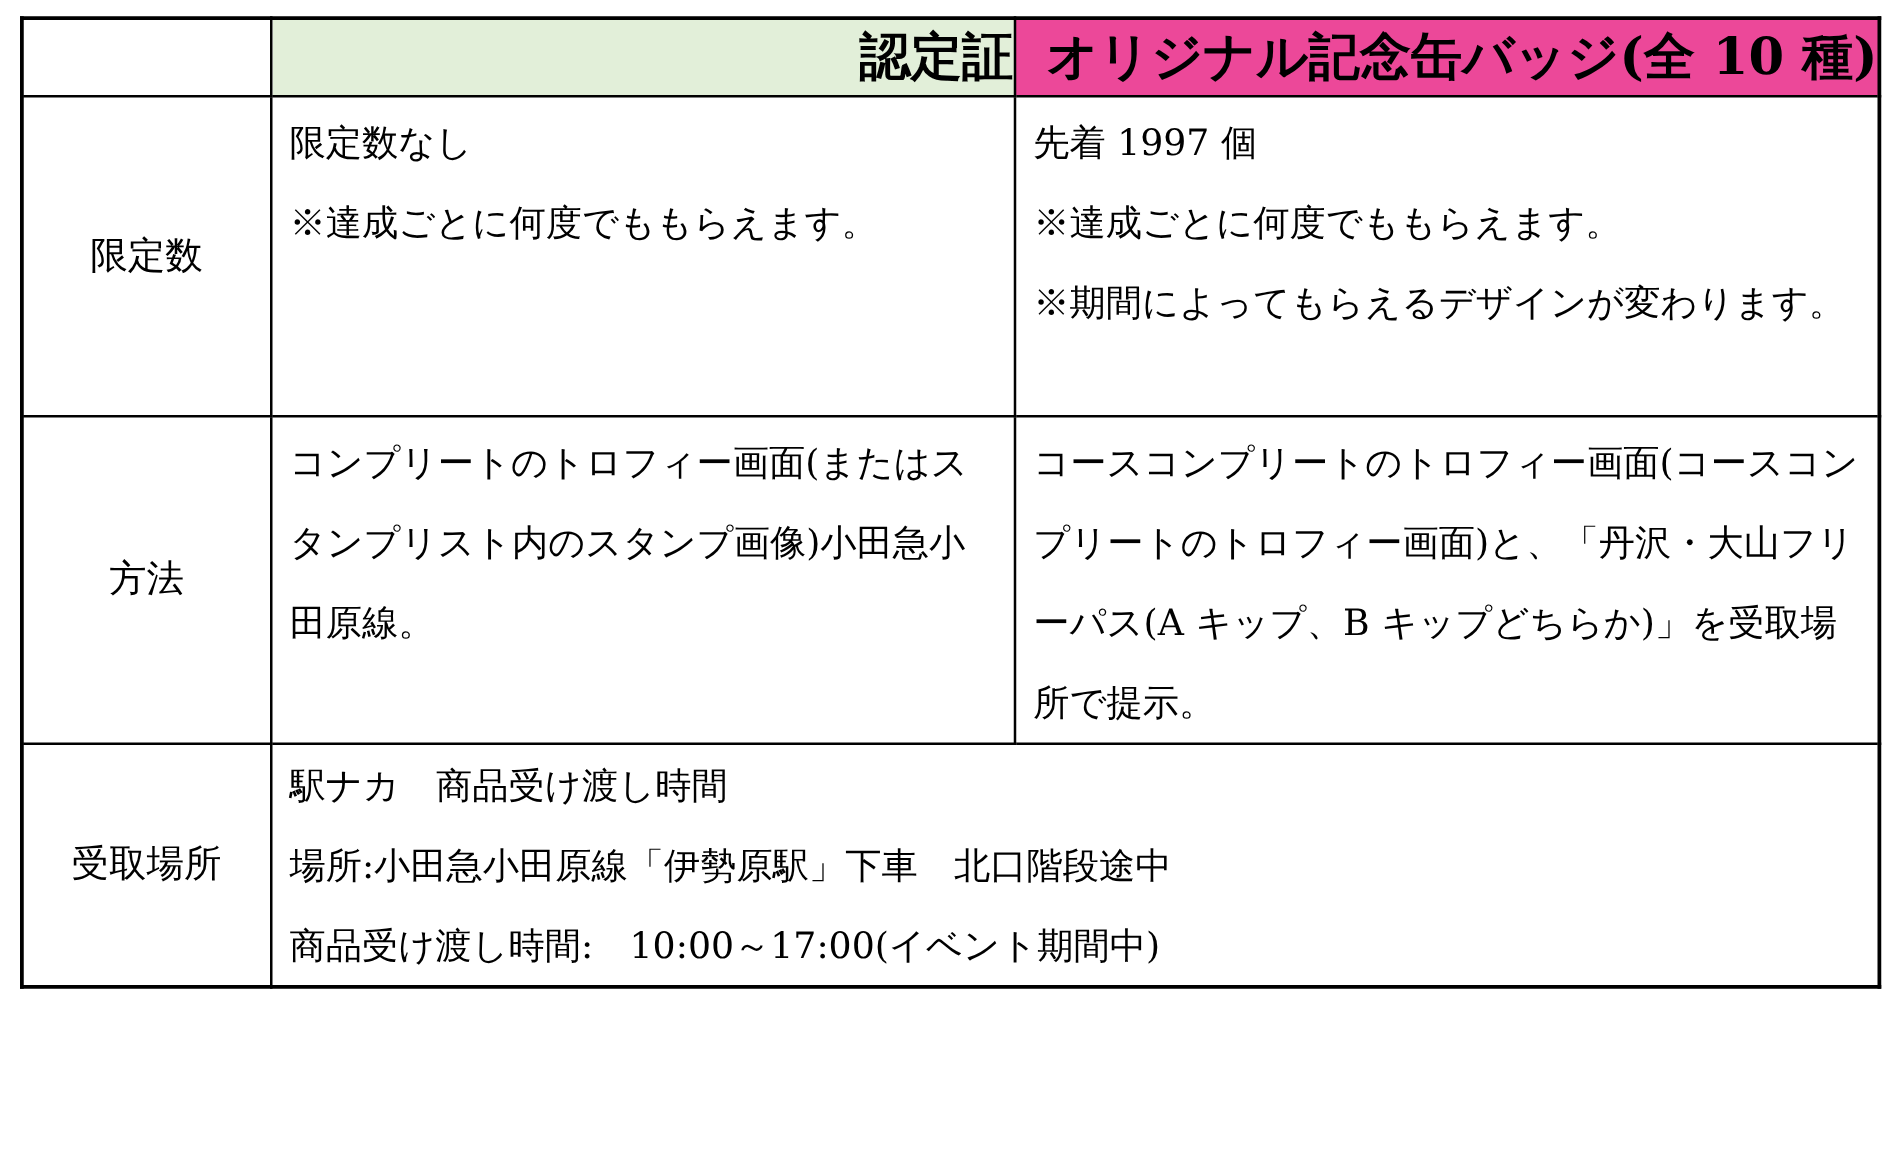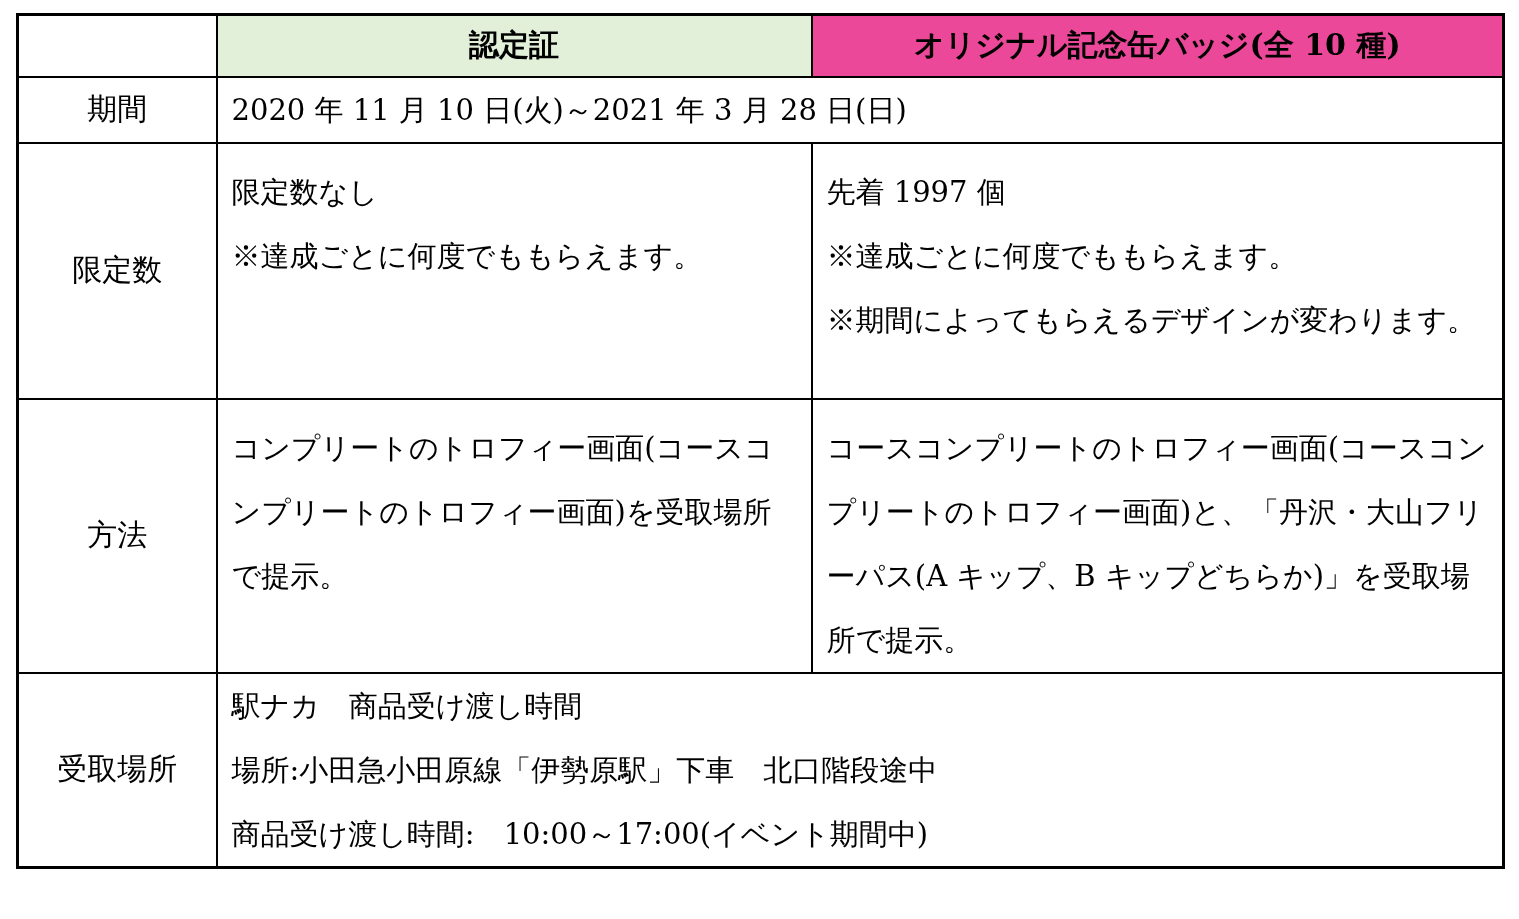--- a/index.html
+++ b/index.html
@@ -30,85 +30,81 @@
   col.c-badge { width: 692px; }
 
   tr.r-header  { height: 62px; }
   tr.r-cond    { height: 67px; }
   tr.r-period  { height: 65px; }
   tr.r-limit   { height: 256px; }
   tr.r-method  { height: 249px; }
   tr.r-pickup  { height: 191px; }
 
   td.header-cell {
-    text-align: center;
+    text-align: right;
     vertical-align: middle;
     font-weight: bold;
-    font-size: 30px;
+    font-size: 41px;
   }
   td.hdr-cert  { background: #e2efd9; }
   td.hdr-badge { background: #ec4899; }
 
   td.label-cell {
     text-align: center;
     vertical-align: middle;
     font-size: 30px;
     background: #ffffff;
   }
   td.content-cell {
     font-size: 29px;
     line-height: 64px;
     padding-left: 14px;
     padding-right: 12px;
     vertical-align: middle;
   }
   td.content-top {
     vertical-align: top;
-    padding-top: 16px;
+    padding-top: 4px;
   }
   .line { display: block; }
 </style>
 </head>
 <body>
 
 <table class="doc-table">
   <colgroup>
     <col class="c-label">
     <col class="c-cert">
     <col class="c-badge">
   </colgroup>
   <tbody>
     <tr class="r-header">
       <td class="label-cell"></td>
       <td class="header-cell hdr-cert">認定証</td>
       <td class="header-cell hdr-badge">オリジナル記念缶バッジ(全 10 種)</td>
     </tr>
 
 
-    <tr class="r-period">
-      <td class="label-cell">期間</td>
-      <td class="content-cell" colspan="2">2020 年 11 月 10 日(火)～2021 年 3 月 28 日(日)</td>
-    </tr>
 
     <tr class="r-limit">
       <td class="label-cell">限定数</td>
       <td class="content-cell content-top">
         <span class="line">限定数なし</span>
         <span class="line">※達成ごとに何度でももらえます。</span>
       </td>
       <td class="content-cell content-top">
         <span class="line">先着 1997 個</span>
         <span class="line">※達成ごとに何度でももらえます。</span>
         <span class="line">※期間によってもらえるデザインが変わります。</span>
       </td>
     </tr>
 
     <tr class="r-method">
       <td class="label-cell">方法</td>
-      <td class="content-cell content-top">コンプリートのトロフィー画面(コースコンプリートのトロフィー画面)を受取場所で提示。</td>
+      <td class="content-cell content-top">コンプリートのトロフィー画面(またはスタンプリスト内のスタンプ画像)小田急小田原線。</td>
       <td class="content-cell content-top">コースコンプリートのトロフィー画面(コースコンプリートのトロフィー画面)と、「丹沢・大山フリーパス(A キップ、B キップどちらか)」を受取場所で提示。</td>
     </tr>
 
     <tr class="r-pickup">
       <td class="label-cell">受取場所</td>
       <td class="content-cell" colspan="2">
         <span class="line">駅ナカ　商品受け渡し時間</span>
         <span class="line">場所:小田急小田原線「伊勢原駅」下車　北口階段途中</span>
         <span class="line">商品受け渡し時間:　10:00～17:00(イベント期間中)</span>
       </td>

